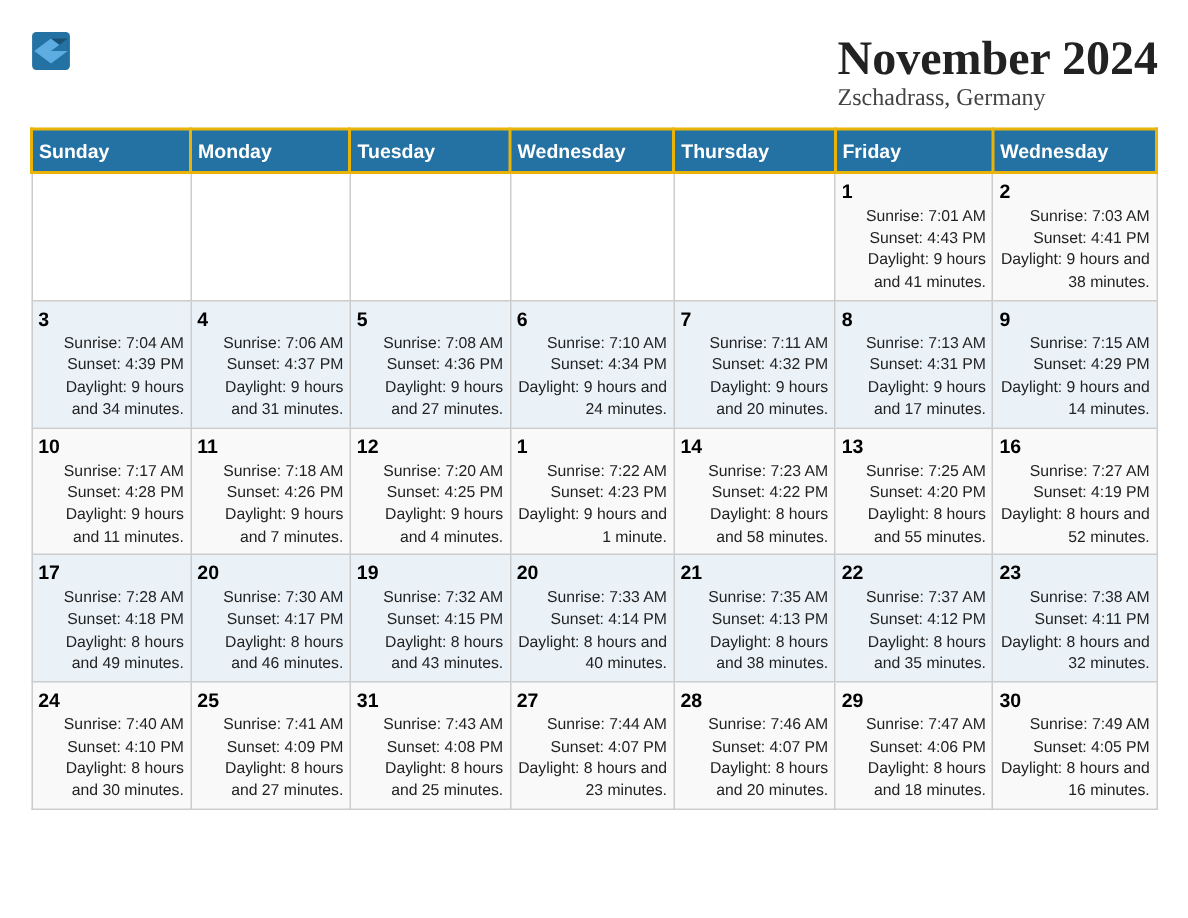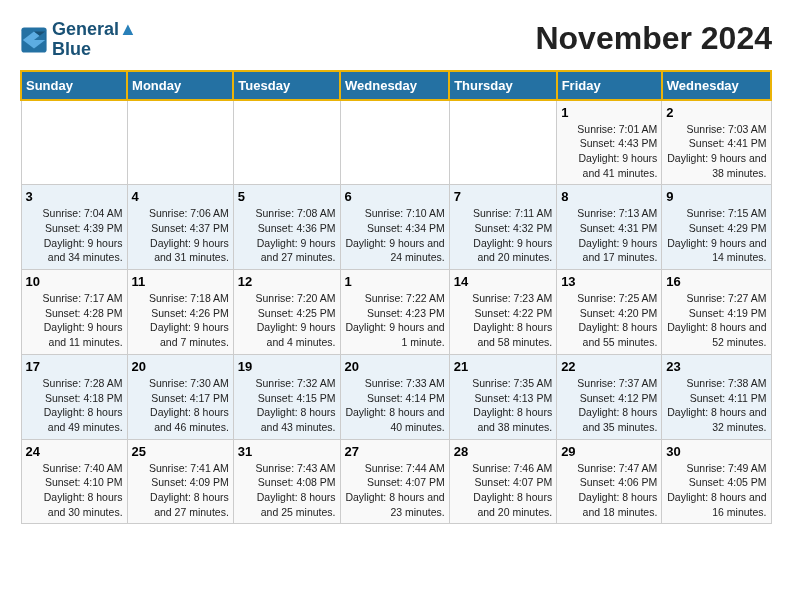--- a/index.html
+++ b/index.html
@@ -29,20 +29,21 @@
     .logo-text span {
       color: #2980b9;
     }
     .logo-icon {
       width: 28px;
       height: 28px;
       margin-right: 4px;
     }
     .title-section {
       text-align: left;
+      font-family: Liberation Serif, serif;
     }
     .month-title {
       font-size: 32px;
       font-weight: bold;
       color: #222;
     }
     .subtitle {
       font-size: 16px;
       color: #444;
     }
@@ -93,27 +94,24 @@
 <body>
 
 <div class="header">
   <div class="logo">
     <svg class="logo-icon" viewBox="0 0 40 40">
       <rect x="2" y="2" width="36" height="36" rx="4" fill="#2471a3"></rect>
       <polygon points="20,8 36,20 20,32 4,20" fill="#5dade2"></polygon>
       <polygon points="20,8 36,8 36,20" fill="#1a5276"></polygon>
       <polygon points="20,20 36,8 36,20" fill="#2471a3"></polygon>
     </svg>
-    <div class="logo-text">
-      <div>General<span>▲</span></div>
-      <div>Blue</div>
-    </div>
   </div>
   <div class="title-section">
     <div class="month-title">November 2024</div>
+    <div class="subtitle">Zschadrass, Germany</div>
   </div>
 </div>
 
 <table>
   <thead>
     <tr>
     <th>Sunday</th>
         <th>Monday</th>
         <th>Tuesday</th>
         <th>Wednesday</th>

